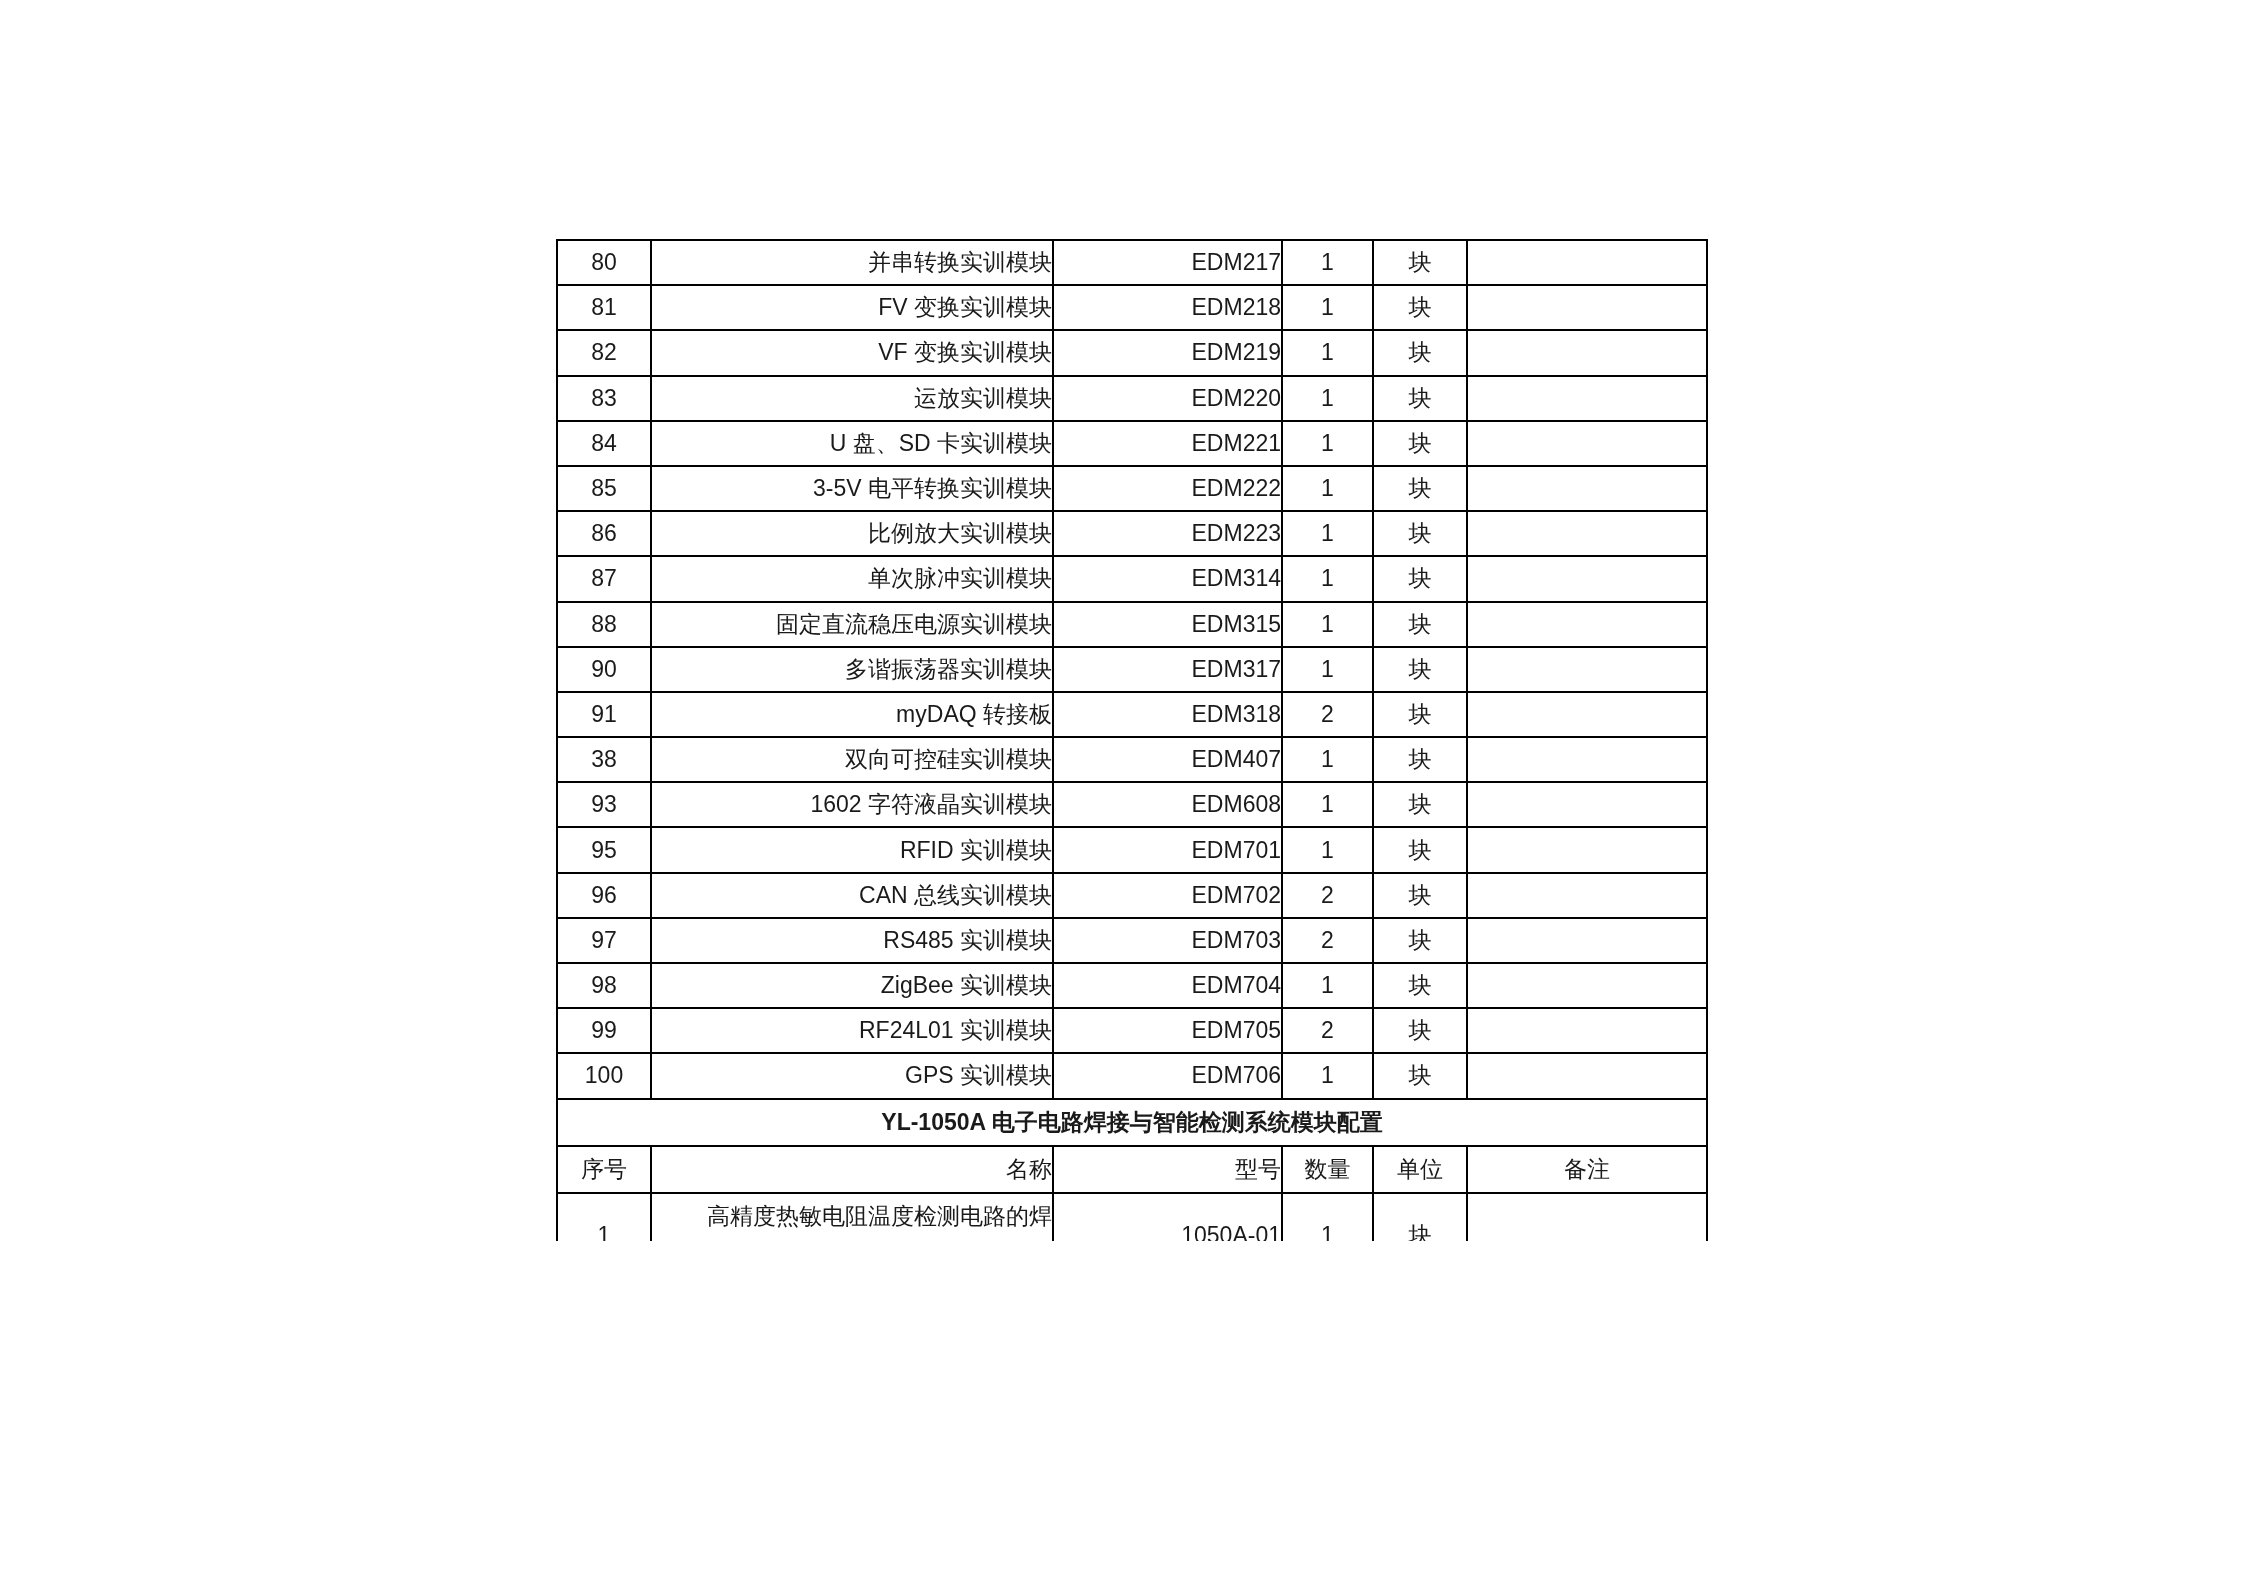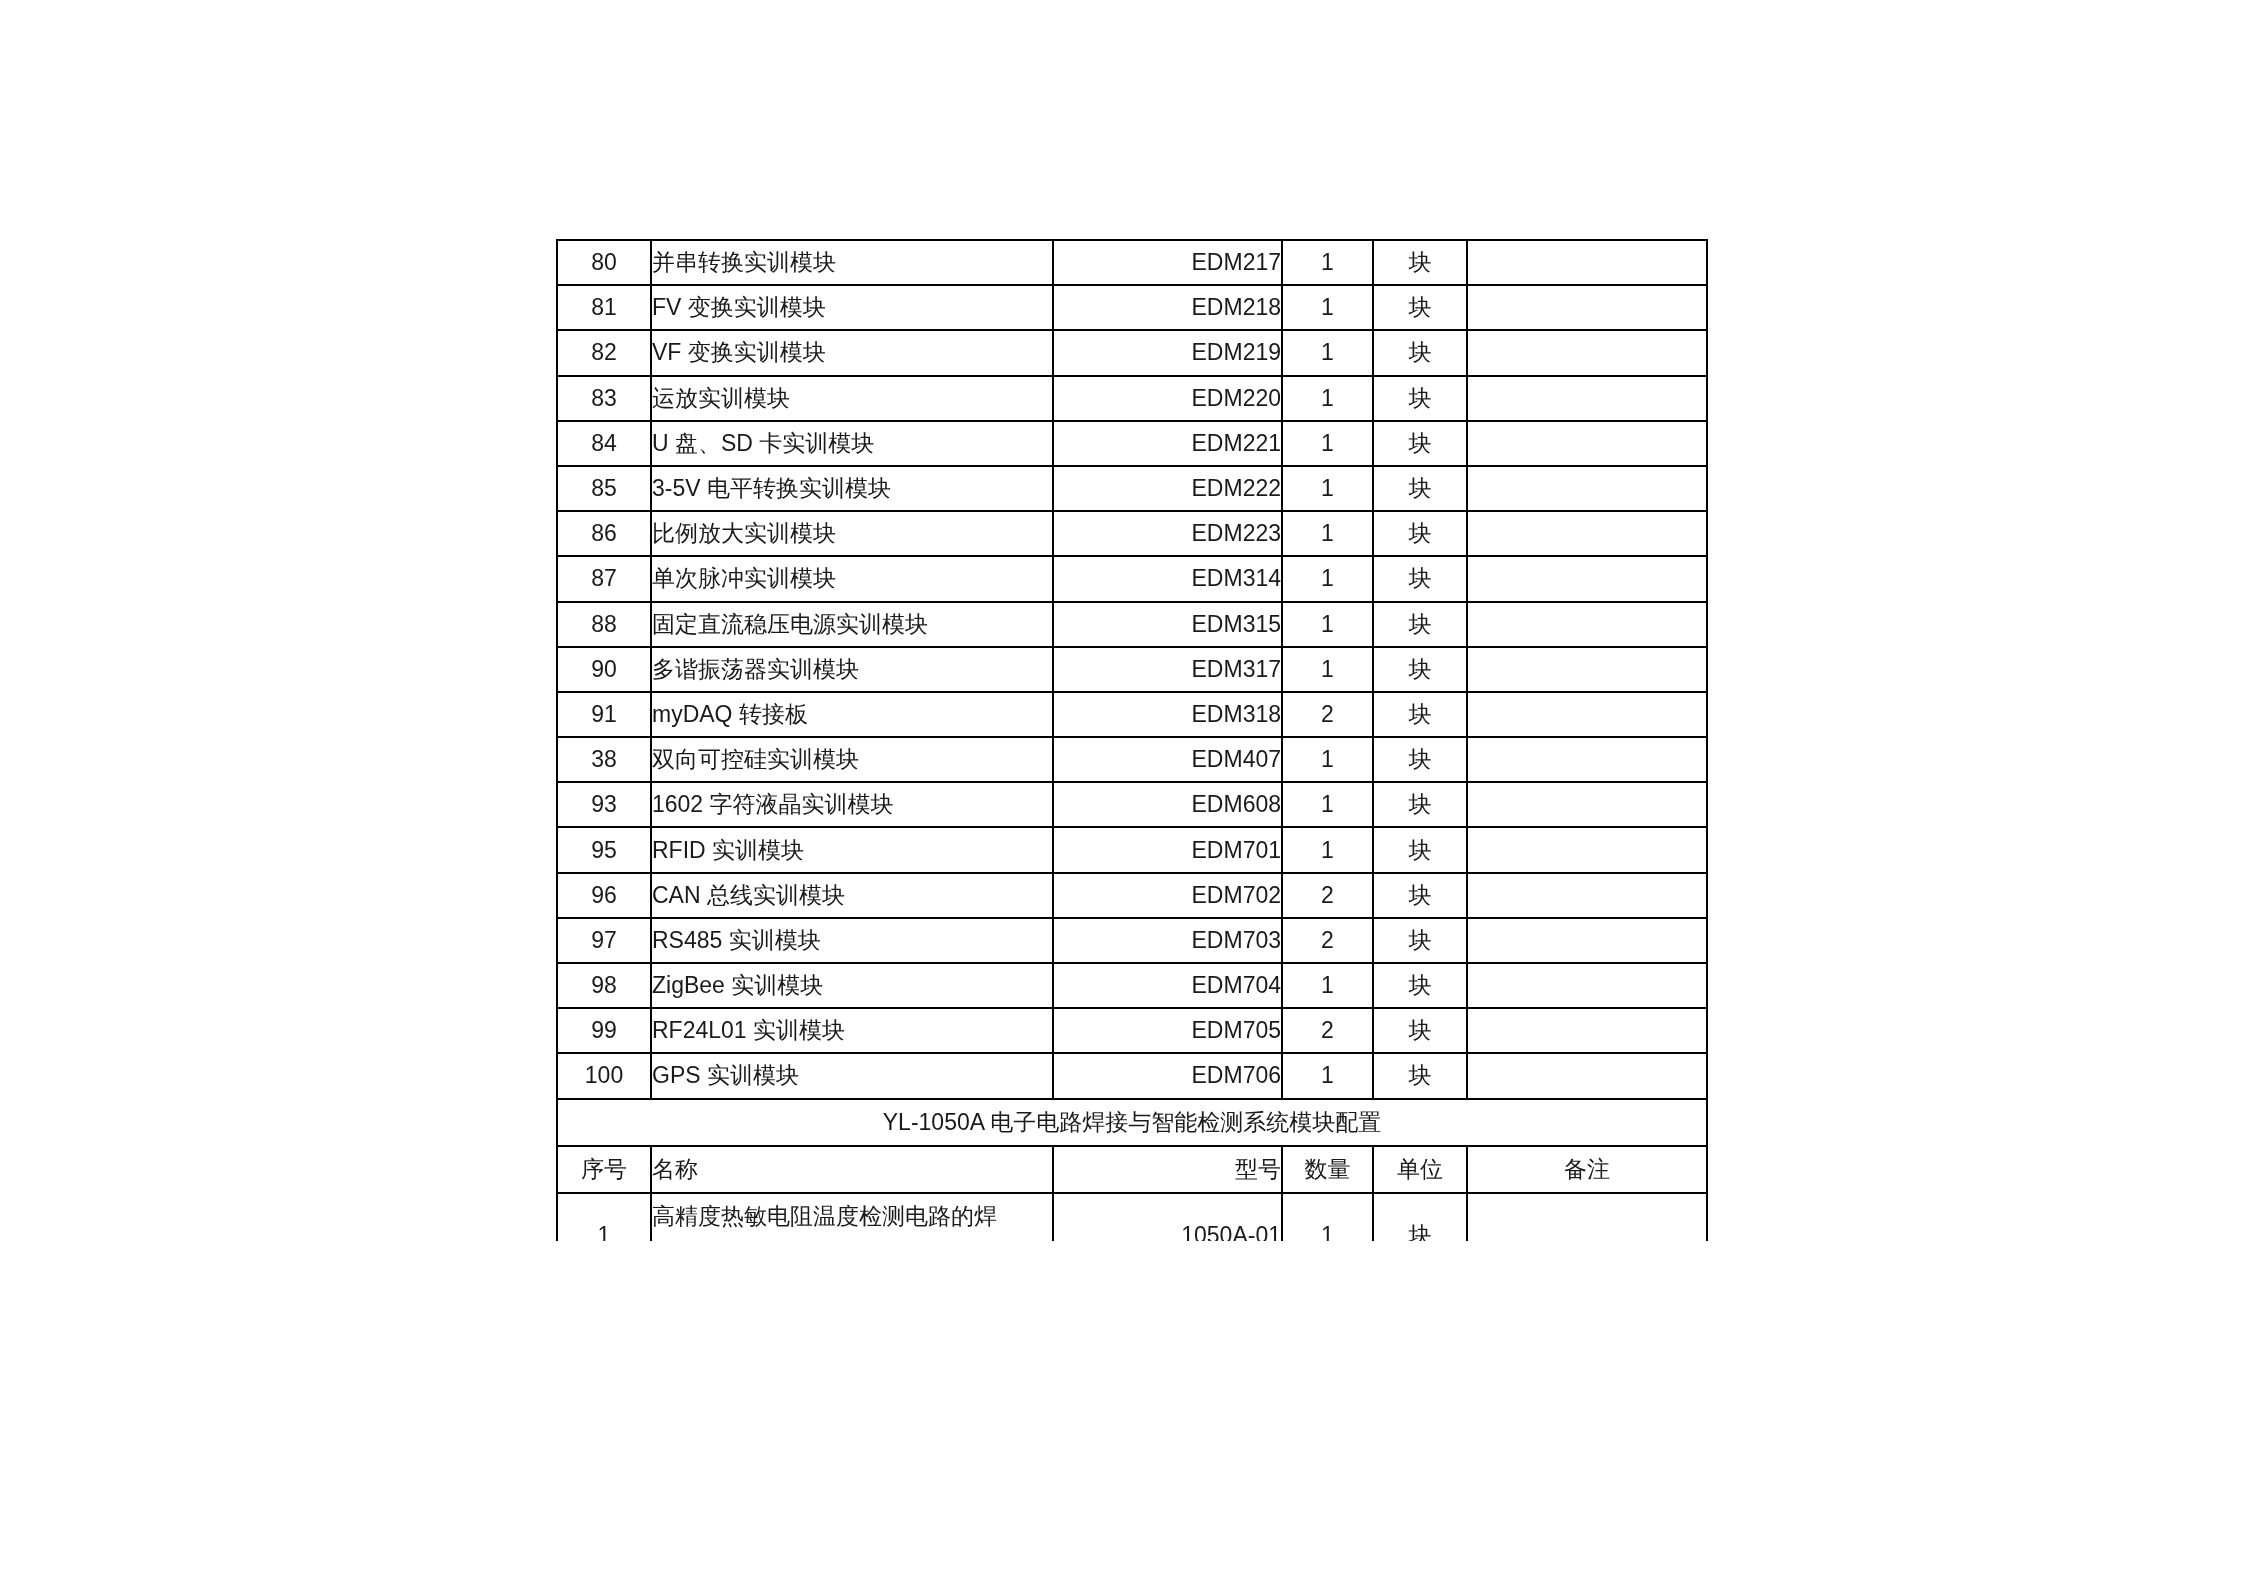--- a/index.html
+++ b/index.html
@@ -30,34 +30,35 @@
     font-size: 23px;
     vertical-align: middle;
     overflow: hidden;
     white-space: nowrap;
   }
 
   
   tr.data-row td { height: 43.2px; }
 
   td.c-no   { text-align: center; }
-  td.c-name { text-align: left; padding-left: 15px; }
+  td.c-name { text-align: right; padding-left: 15px; }
   td.c-model{ text-align: right; padding-left: 13px; }
   td.c-qty  { text-align: center; }
   td.c-unit { text-align: center; }
   td.c-note { text-align: center; padding-left: 15px; }
 
   
   td.large-text { font-size: 29px; }
 
   
   tr.section-row td {
     height: 45px;
     text-align: center;
     white-space: nowrap;
+    font-weight: bold;
   }
 
   
   tr.header-row td { height: 45px; }
 
   
   tr.tall-row td { height: 84px; }
   tr.tall-row td.c-name {
     white-space: pre-line;
     line-height: 40px;

